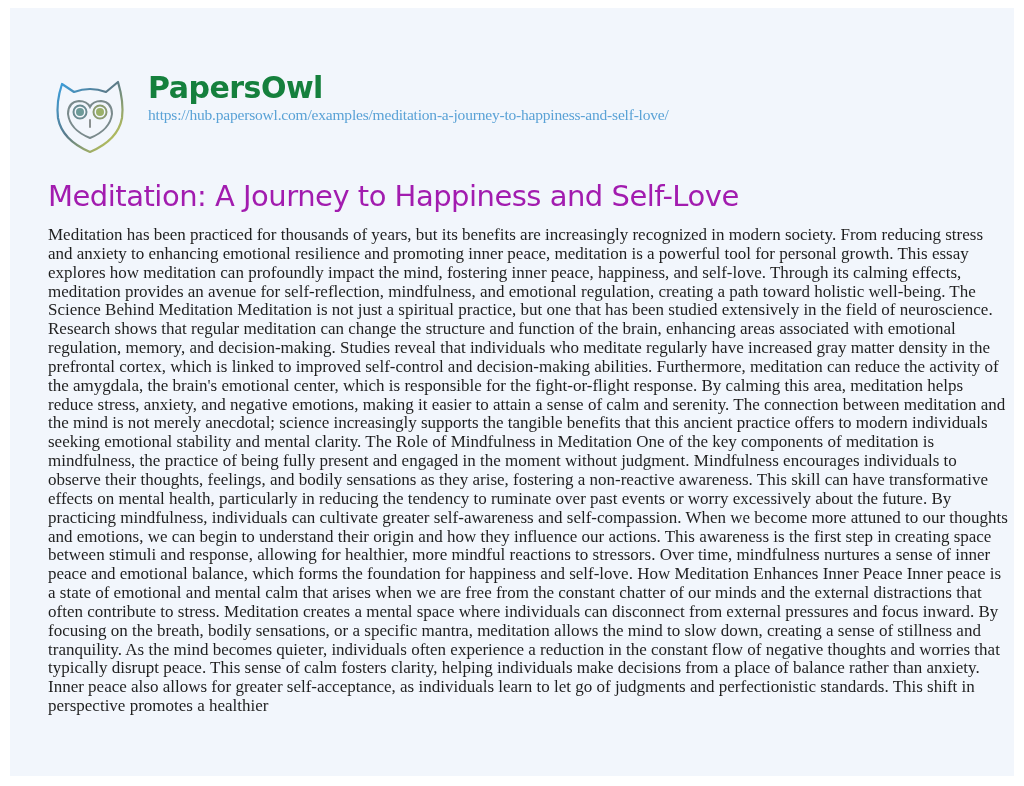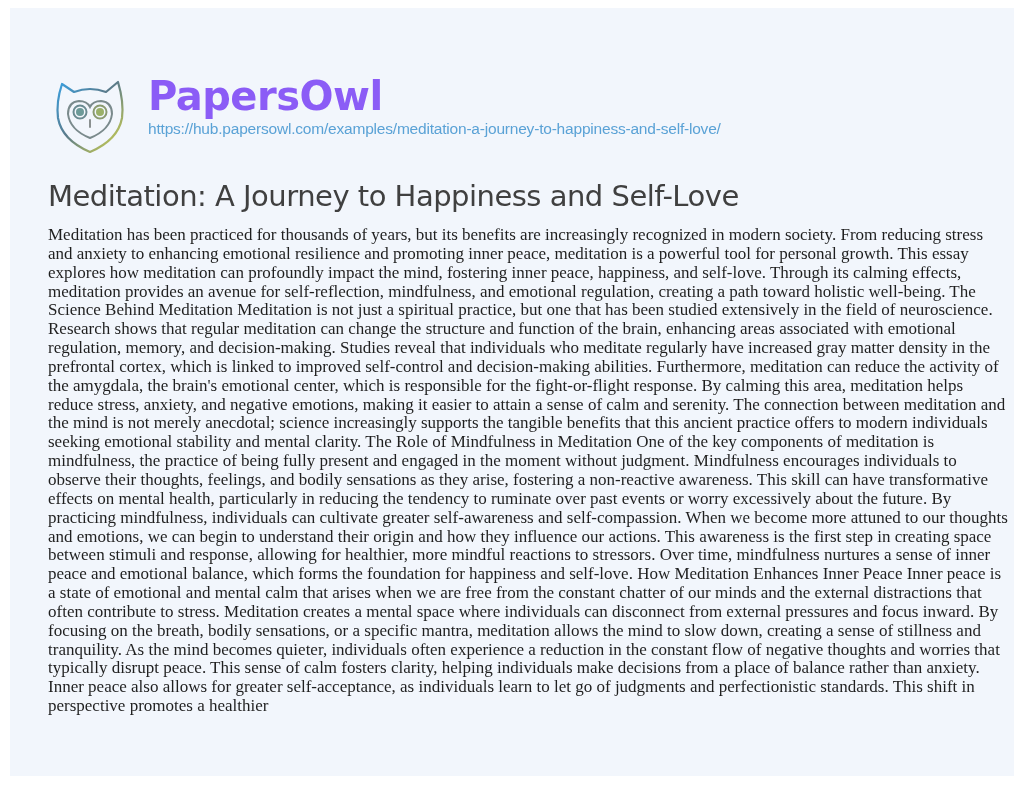--- a/index.html
+++ b/index.html
@@ -31,43 +31,41 @@
       height: 84px;
       margin-top: 6px;
     }
     .brand-text {
       margin-left: 16px;
       margin-top: 4px;
     }
     .brand-name {
       font-family: "DejaVu Sans", sans-serif;
       font-weight: bold;
-      font-size: 40px;
-      color: #8b5cf6;
+      font-size: 30px;
+      color: #15803d;
       letter-spacing: -0.5px;
       line-height: 36px;
-      margin-top: 8px;
     }
     .brand-url {
-      font-family: Liberation Sans, sans-serif;
+      font-family: Liberation Serif, serif;
       font-size: 15.5px;
       color: #5aa2d6;
-      margin-top: 6px;
       letter-spacing: -0.2px;
       text-decoration: none;
       display: block;
     }
     .title {
       position: absolute;
       left: 38px;
       top: 168px;
       font-family: "DejaVu Sans", sans-serif;
       font-size: 29px;
       font-weight: normal;
-      color: #404040;
+      color: #a21caf;
       margin: 0;
       letter-spacing: -0.5px;
       line-height: 40px;
     }
     .body-text {
       position: absolute;
       left: 38px;
       top: 218px;
       width: 960px;
       font-family: "Liberation Serif", serif;

